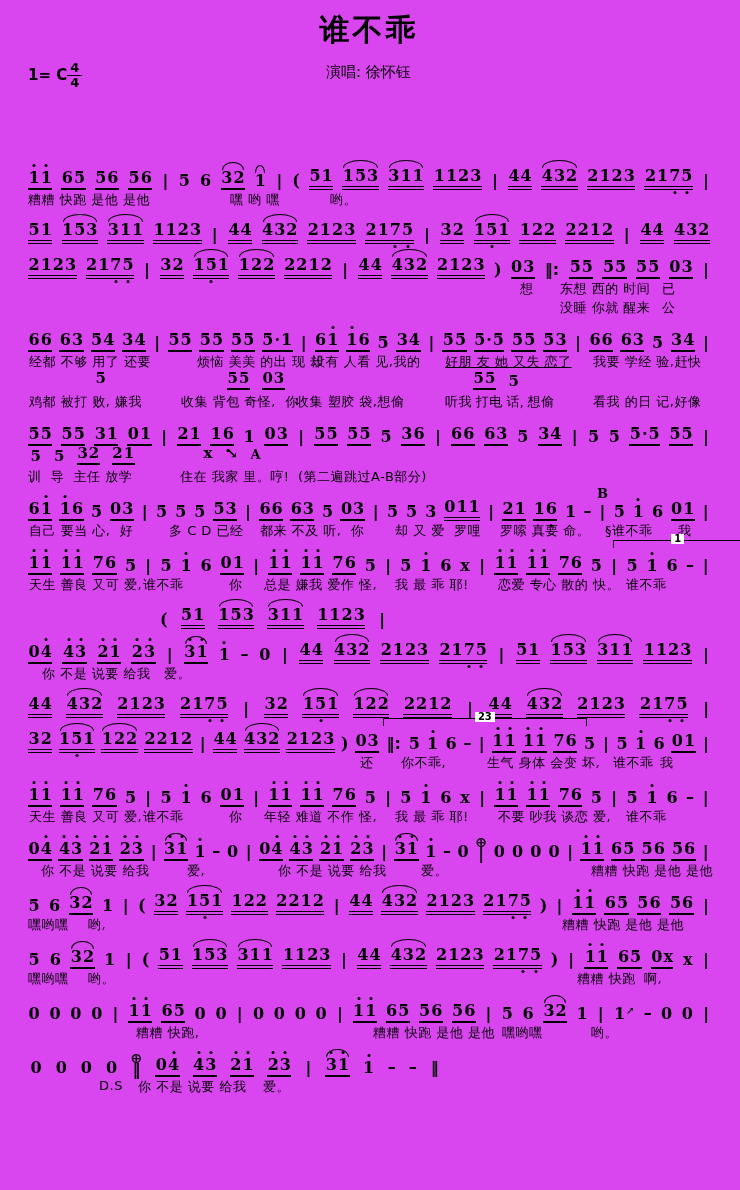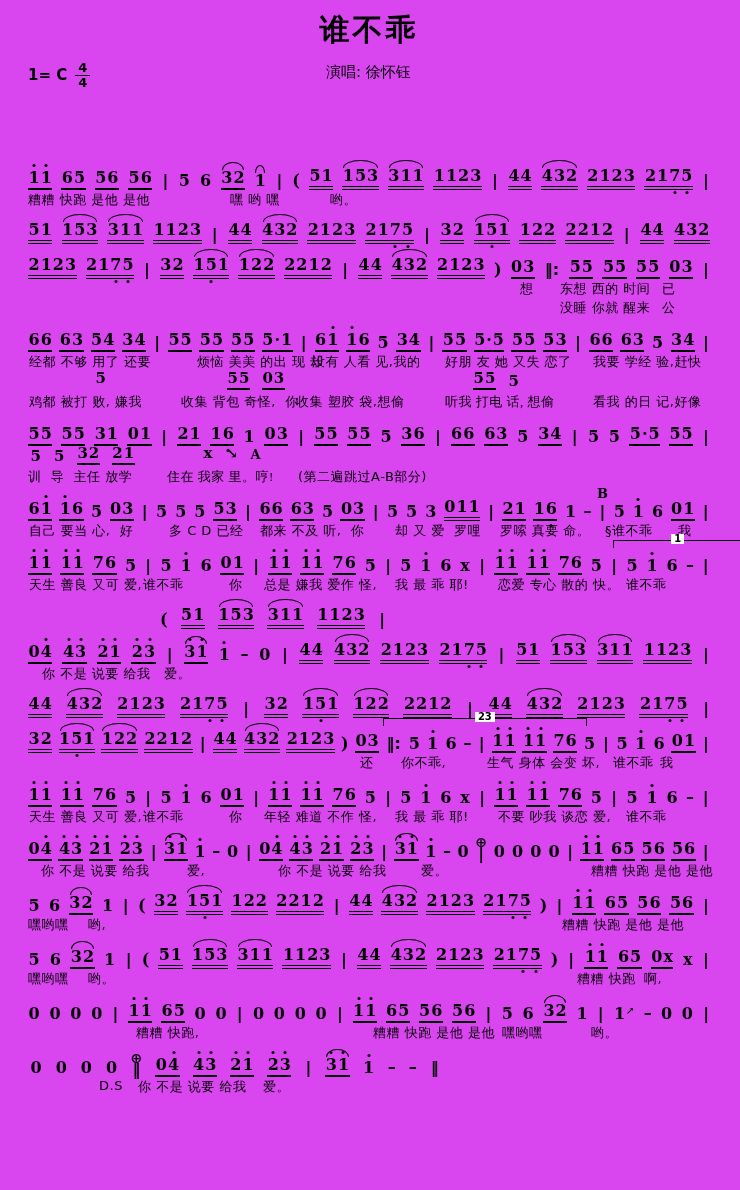--- a/index.html
+++ b/index.html
@@ -1,21 +1,21 @@
 <!DOCTYPE html>
 <html><head>
 <meta charset="utf-8">
 <style>
   html,body{margin:0;padding:0;background:#f6f6f6;}
   body{width:740px;height:1190px;overflow:hidden;font-family:"DejaVu Sans",sans-serif;color:#000;}
   .page{width:740px;height:1190px;background:#d946ef;box-sizing:border-box;padding:6px 30px 0 28px;position:relative;}
   
   .title{text-align:center;font-size:30px;font-weight:bold;letter-spacing:3px;margin-top:4px;}
   .meta{position:relative;height:102px;font-size:15px;margin-top:2px;}
-  .keysig{position:absolute;left:0;top:8px;font-weight:bold;font-family:"DejaVu Sans",sans-serif;display:flex;align-items:center;gap:8px;}
+  .keysig{position:absolute;left:0;top:8px;font-weight:bold;font-family:"DejaVu Sans",sans-serif;display:flex;align-items:center;}
   .meter{display:inline-block;text-align:center;font-weight:bold;font-size:13px;line-height:1.05;}
   .meter .mtop{display:block;border-bottom:1px solid #000;padding:0 3px;}
   .performer{position:absolute;left:298px;top:10px;}
   .credits{position:absolute;left:492px;top:10px;line-height:1.55;}
   .credits .serifline{font-family:"DejaVu Serif",serif;}
   .credits .indent2{padding-left:44px;}
   
   .system{position:relative;}
   .notes{position:relative;display:flex;justify-content:space-between;align-items:flex-end;font-family:"DejaVu Serif",serif;font-weight:bold;font-size:16px;margin-top:13px;height:22px;}
   .notes.compact{justify-content:flex-start;gap:13px;}
@@ -376,21 +376,21 @@
           </span>
           <span class="tok">
             <span class="n">5</span>
           </span>
           <span class="tok u1">
             <span class="n">3</span>
             <span class="n">4</span>
           </span>
           <span class="tok bar">|</span>
         </div>
-        <div class="lyricrow"><span class="lyr" style="left: 1px;">经都 不够 用了 还要</span><span class="lyr" style="left: 169px;">烦恼 美美 的出 现 却</span><span class="lyr" style="left: 284px;">没有 人看 见,我的</span><span class="lyr" style="left: 417px;">好朋 友 她 又失 恋了</span><span class="lyr" style="left: 565px;">我要 学经 验,赶快</span></div>
+        <div class="lyricrow"><span class="lyr" style="left: 1px;">经都 不够 用了 还要</span><span class="lyr" style="left: 169px;">烦恼 美美 的出 现 却</span><span class="lyr" style="left: 284px;">没有 人看 见,我的</span><span class="lyr" style="left: 417px; text-decoration: underline;">好朋 友 她 又失 恋了</span><span class="lyr" style="left: 565px;">我要 学经 验,赶快</span></div>
         <div class="extrarow">
           <span class="extra" style="left: 67px;">
             <span class="tok">
               <span class="n">5</span>
             </span>
           </span>
           <span class="extra" style="left: 199px;">
             <span class="tok u1">
               <span class="n">5</span>
               <span class="n">5</span>
@@ -516,21 +516,21 @@
           <span class="extra" style="left: 175px;">
             <span class="tok">
               <span class="n">x</span>
             </span>
             <span class="tok">
               <span class="n">↘</span>
             </span>
             <span class="tok sect">A</span>
           </span>
         </div>
-        <div class="lyricrow"><span class="lyr" style="left: 0px;">训  导  主任 放学</span><span class="lyr" style="left: 139px; font-family: Liberation Serif, serif;">住在 我家 里。哼!</span><span class="lyr" style="left: 270px;">(第二遍跳过A-B部分)</span></div>
+        <div class="lyricrow"><span class="lyr" style="left: 0px;">训  导  主任 放学</span><span class="lyr" style="left: 152px;">住在 我家 里。哼!</span><span class="lyr" style="left: 270px;">(第二遍跳过A-B部分)</span></div>
       </div>
       <div class="system">
         <div class="notes">
           <span class="tok u1">
             <span class="n">6</span>
             <span class="n hi">1</span>
           </span>
           <span class="tok u1">
             <span class="n hi">1</span>
             <span class="n">6</span>

